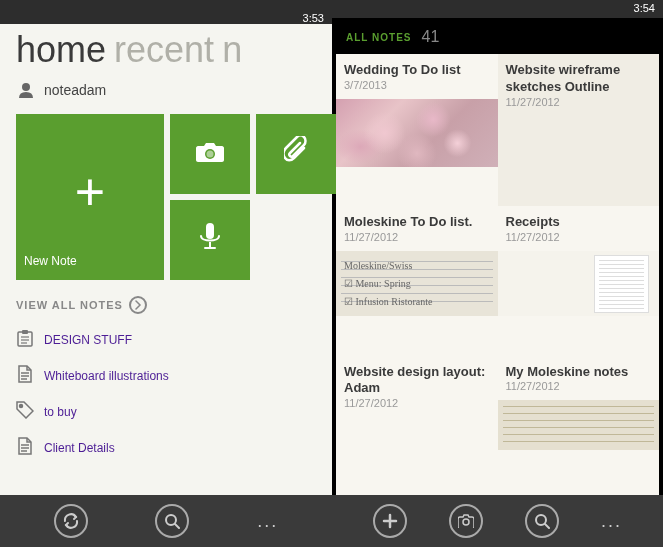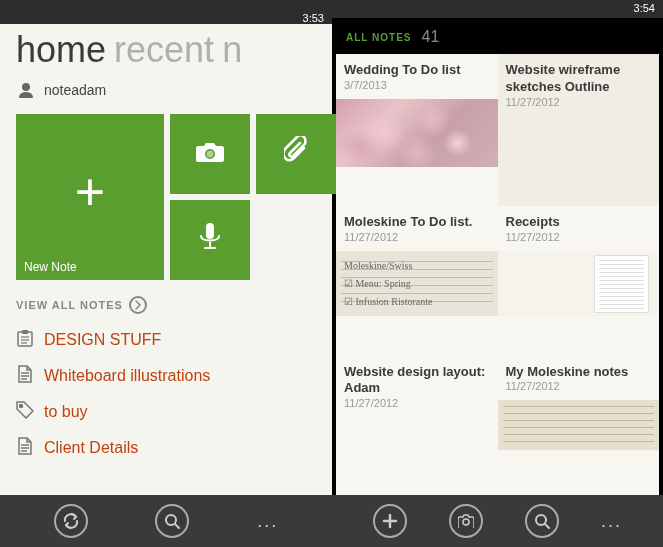--- a/index.html
+++ b/index.html
@@ -104,21 +104,21 @@
     .tile-new-note .plus-icon {
       font-size: 52px;
       color: white;
       font-weight: 100;
       line-height: 1;
       margin-top: -10px;
     }
 
     .tile-new-note .tile-label {
       position: absolute;
-      bottom: 6px;
+      bottom: 12px;
       left: 8px;
       font-size: 12px;
       color: white;
       font-weight: 500;
     }
 
     .tile-small {
       background: #5a9e2f;
       display: flex;
       align-items: center;
@@ -175,22 +175,22 @@
     }
 
     .notes-list-item .item-icon {
       font-size: 16px;
       color: #777;
       width: 18px;
       text-align: center;
     }
 
     .notes-list-item .item-text {
-      font-size: 16px;
-      color: #c2410c;
+      font-size: 12px;
+      color: #4c1d95;
     }
 
     .left-bottom-bar {
       height: 52px;
       background: #3a3a3a;
       display: flex;
       align-items: center;
       justify-content: space-around;
       padding: 0 20px;
     }

